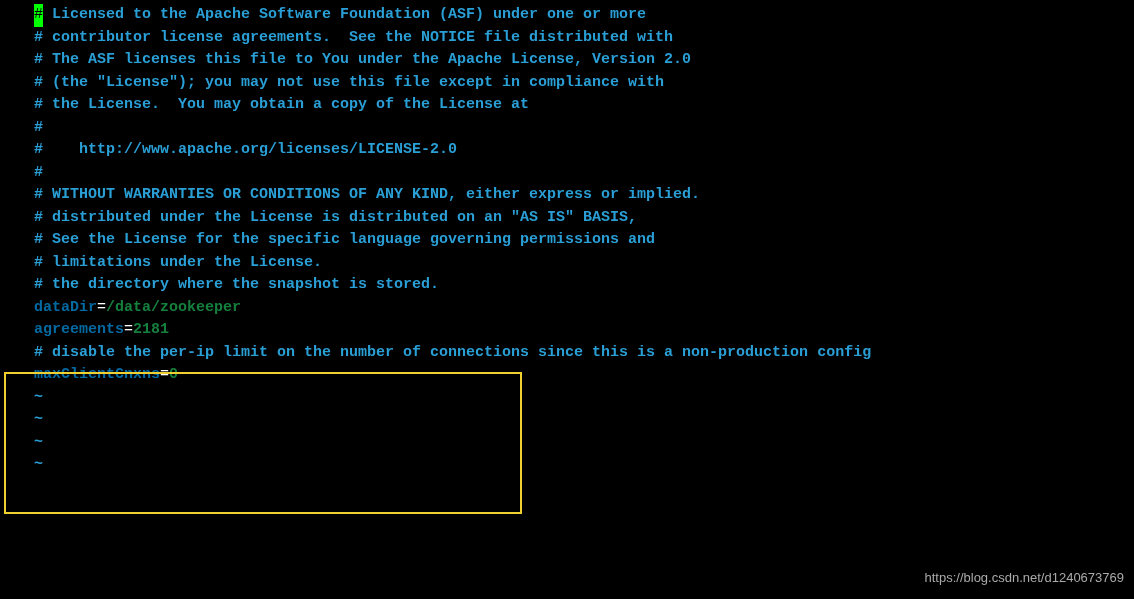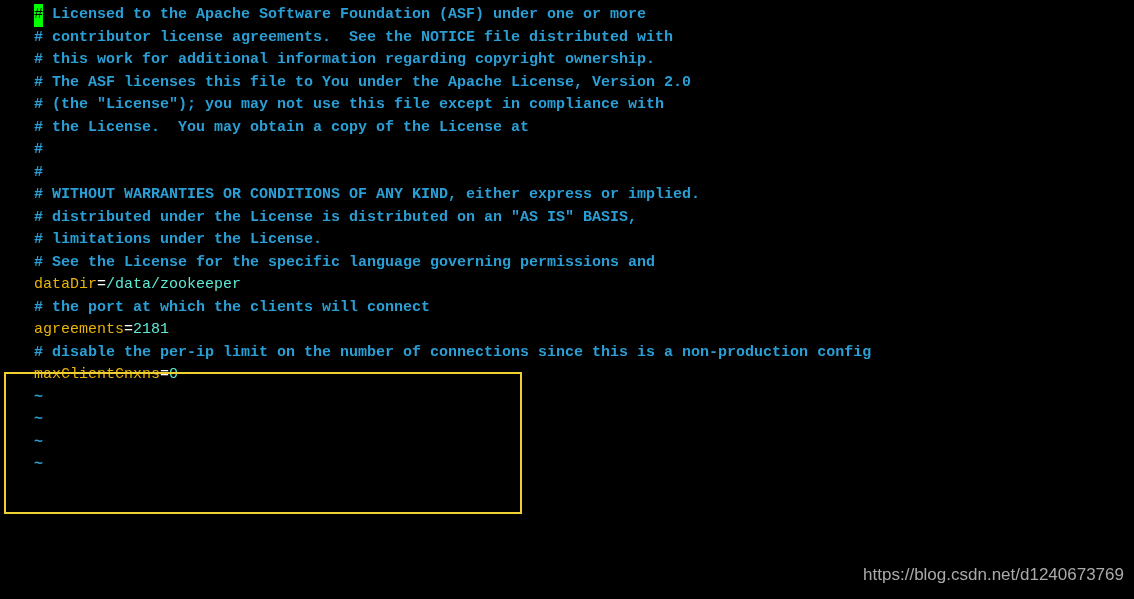--- a/index.html
+++ b/index.html
@@ -22,69 +22,69 @@
     .cursor {
       background: #00ff00;
       color: #000000;
       display: inline-block;
     }
     .comment {
       color: #2a9fd6;
       font-weight: bold;
     }
     .key {
-      color: #eab308;
-      font-weight: normal;
+      color: #0369a1;
+      font-weight: bold;
     }
     .eq {
       color: #ffffff;
     }
     .val-red {
-      color: #5eead4;
-      font-weight: normal;
+      color: #15803d;
+      font-weight: bold;
     }
     .tilde {
       color: #2a9fd6;
       font-weight: bold;
     }
     .highlight-box {
       position: absolute;
       border: 2px solid #f0d030;
       pointer-events: none;
     }
     .watermark {
       position: absolute;
       bottom: 12px;
       right: 10px;
       color: #aaaaaa;
-      font-size: 17px;
+      font-size: 13px;
       font-family: Arial, sans-serif;
     }
   </style>
 </head>
 <body>
 
 <div>
 
   <div class="line"><span class="cursor">#</span><span class="comment"> Licensed to the Apache Software Foundation (ASF) under one or more</span></div>
   <div class="line comment"># contributor license agreements.  See the NOTICE file distributed with</div>
-  <div class="line comment"># this work for additional information regarding copyright ownership.</div>
   <div class="line comment"># The ASF licenses this file to You under the Apache License, Version 2.0</div>
   <div class="line comment"># (the "License"); you may not use this file except in compliance with</div>
   <div class="line comment"># the License.  You may obtain a copy of the License at</div>
   <div class="line comment">#</div>
+  <div class="line comment">#    http://www.apache.org/licenses/LICENSE-2.0</div>
   <div class="line comment">#</div>
   <div class="line comment"># WITHOUT WARRANTIES OR CONDITIONS OF ANY KIND, either express or implied.</div>
   <div class="line comment"># distributed under the License is distributed on an "AS IS" BASIS,</div>
+  <div class="line comment"># See the License for the specific language governing permissions and</div>
   <div class="line comment"># limitations under the License.</div>
-  <div class="line comment"># See the License for the specific language governing permissions and</div>
+  <div class="line comment"># the directory where the snapshot is stored.</div>
 
   <div class="line"><span class="key">dataDir</span><span class="eq">=</span><span class="val-red">/data/zookeeper</span></div>
 
-  <div class="line comment"># the port at which the clients will connect</div>
 
   <div class="line"><span class="key">agreements</span><span class="eq">=</span><span class="val-red">2181</span></div>
 
   <div class="line comment"># disable the per-ip limit on the number of connections since this is a non-production config</div>
 
   <div class="line"><span class="key">maxClientCnxns</span><span class="eq">=</span><span class="val-red">0</span></div>
 
   <div class="line tilde">~</div>
   <div class="line tilde">~</div>
   <div class="line tilde">~</div>

